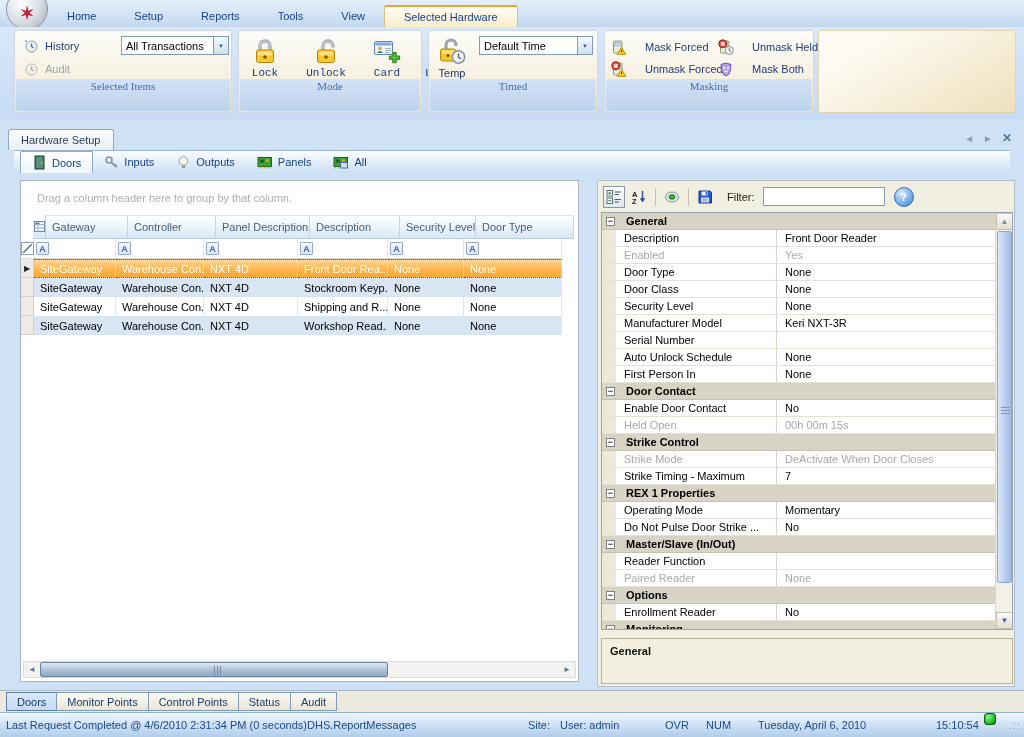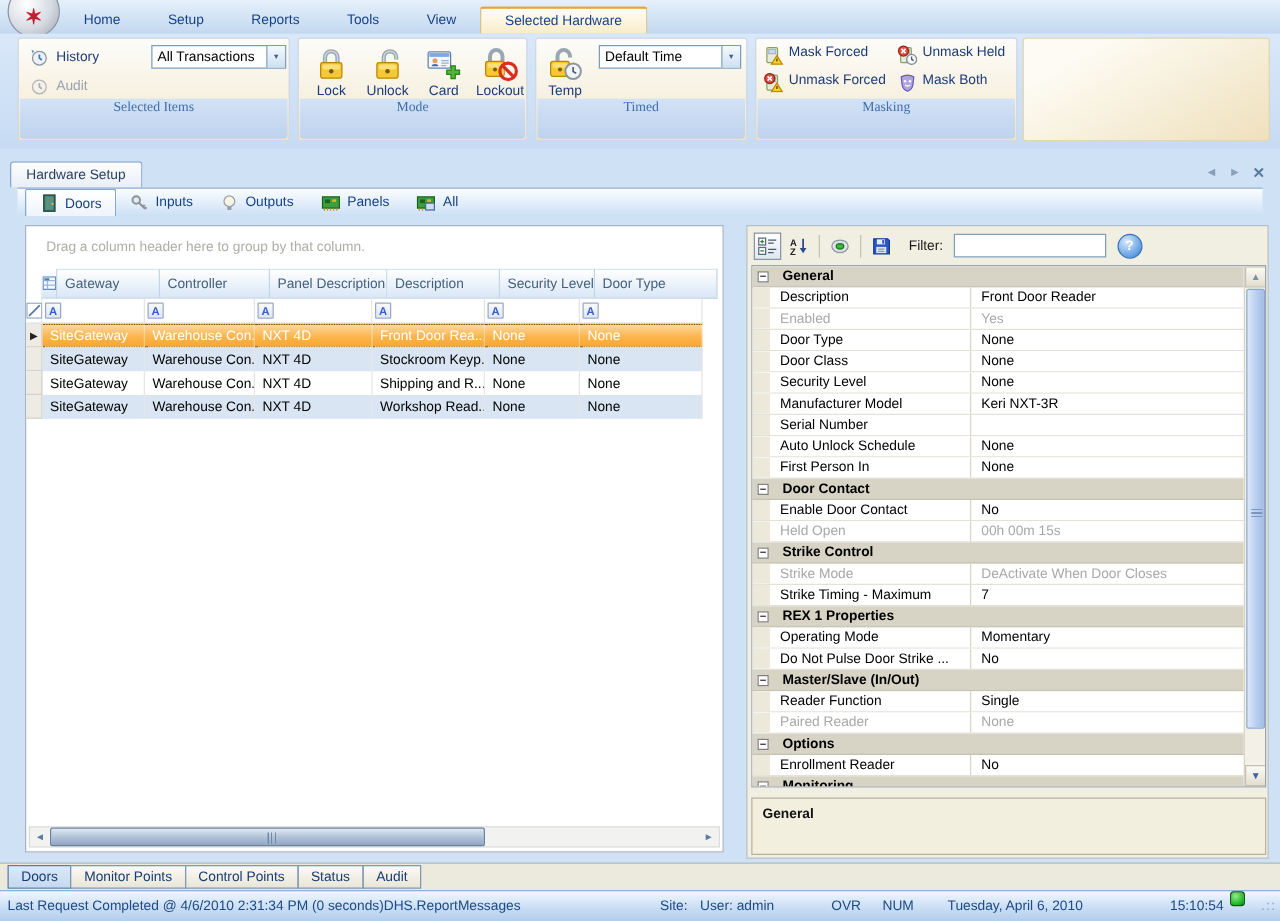--- a/index.html
+++ b/index.html
@@ -39,28 +39,28 @@
     color:#1e3c78; white-space:nowrap; }
   .si-btn.disabled { color:#9aa2ac; }
   .combo { position:absolute; height:19px; background:#fff; border:1px solid #7f9db9;
     display:flex; align-items:center; }
   .combo-text { flex:1; padding-left:4px; white-space:nowrap; overflow:hidden; }
   .combo-btn { width:15px; align-self:stretch; border-left:1px solid #7f9db9; font-size:6px;
     color:#3c5f94; display:flex; align-items:center; justify-content:center;
     background:linear-gradient(#f5f9fd,#cde0f2); }
   .si-combo { left:106px; top:5px; width:108px; }
   .timed-combo { left:50px; top:5px; width:114px;gap:24px; }
-  #mode-buttons { position:absolute; left:5px; top:3px; display:flex; gap:3px; }
+  #mode-buttons { position:absolute; left:5px; top:3px; display:flex; gap:19px;font-family:Liberation Mono, monospace; }
   #timed-buttons { position:absolute; left:2px; top:3px; display:flex; }
   .bigbtn { width:42px; display:flex; flex-direction:column; align-items:center; padding-top:2px; }
   .bigbtn .blabel { text-align:center; color:#1e3c78; line-height:12px; margin-top:1px; }
   #masking-grid { position:absolute; left:6px; top:5px; display:grid;
     grid-template-rows:repeat(3,22px); grid-auto-flow:column; grid-template-columns:104px auto;
     column-gap:3px; }
-  .smallbtn { display:flex; align-items:flex-start; gap:4px; color:#1e3c78; white-space:nowrap; }
+  .smallbtn { display:flex; align-items:center; gap:18px; color:#1e3c78; white-space:nowrap; }
   
   .doctab { position:absolute; left:8px; top:129px; height:21px; padding:0 12px;
     display:flex; align-items:center; color:#2a3f5f;
     background:linear-gradient(#fdfdfd,#e9eff7); border:1px solid #8aa8c8; border-bottom:none;
     border-radius:3px 3px 0 0; }
   .tabnav { position:absolute; right:12px; top:131px; display:flex; gap:9px; align-items:center;
     color:#8aa0b8; font-size:10px; }
   .tabnav .x { color:#5878a0; font-weight:bold; font-size:12px; }
   .subtabs { position:absolute; left:14px; top:150px; width:996px; height:23px;
     background:linear-gradient(#fbfdff,#cce0f5); border-top:1px solid #9ab4d2;
@@ -670,21 +670,20 @@
         <div class="prow">
           <div class="plabel">Do Not Pulse Door Strike ...</div>
           <div class="pvalue">No</div>
         </div>
         <div class="psec">
           <span class="pgbox">−</span>
           <span>Master/Slave (In/Out)</span>
         </div>
         <div class="prow">
           <div class="plabel">Reader Function</div>
-          <div class="pvalue">Single</div>
         </div>
         <div class="prow disabled">
           <div class="plabel">Paired Reader</div>
           <div class="pvalue">None</div>
         </div>
         <div class="psec">
           <span class="pgbox">−</span>
           <span>Options</span>
         </div>
         <div class="prow">

